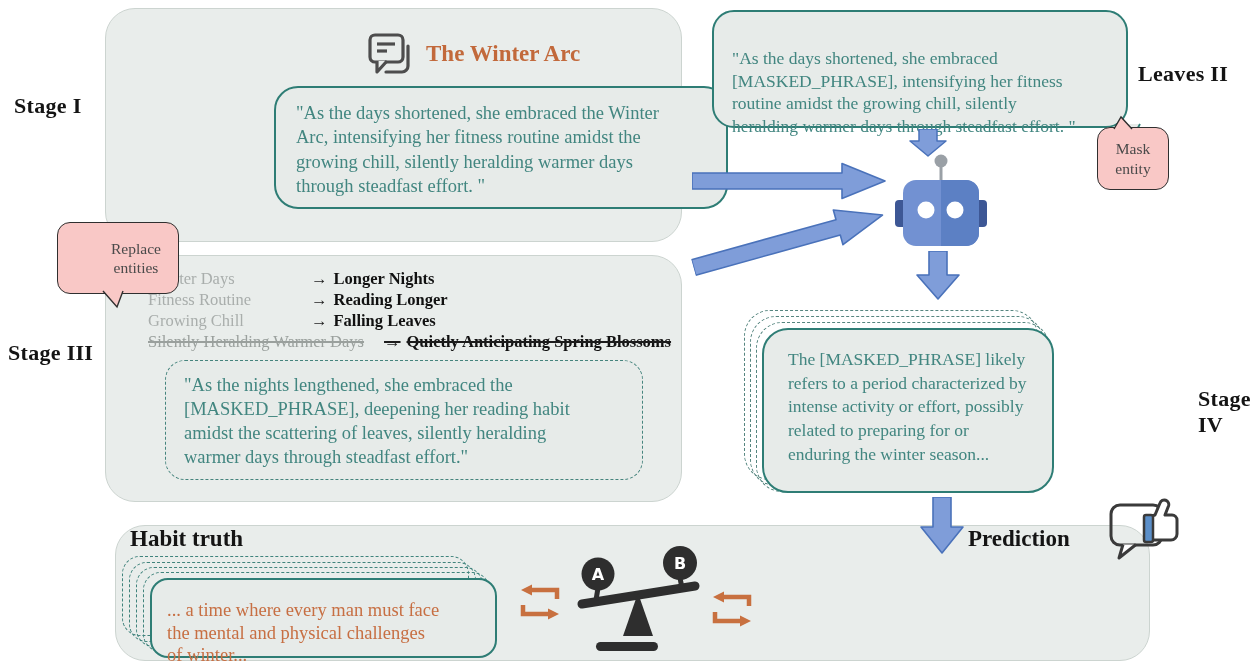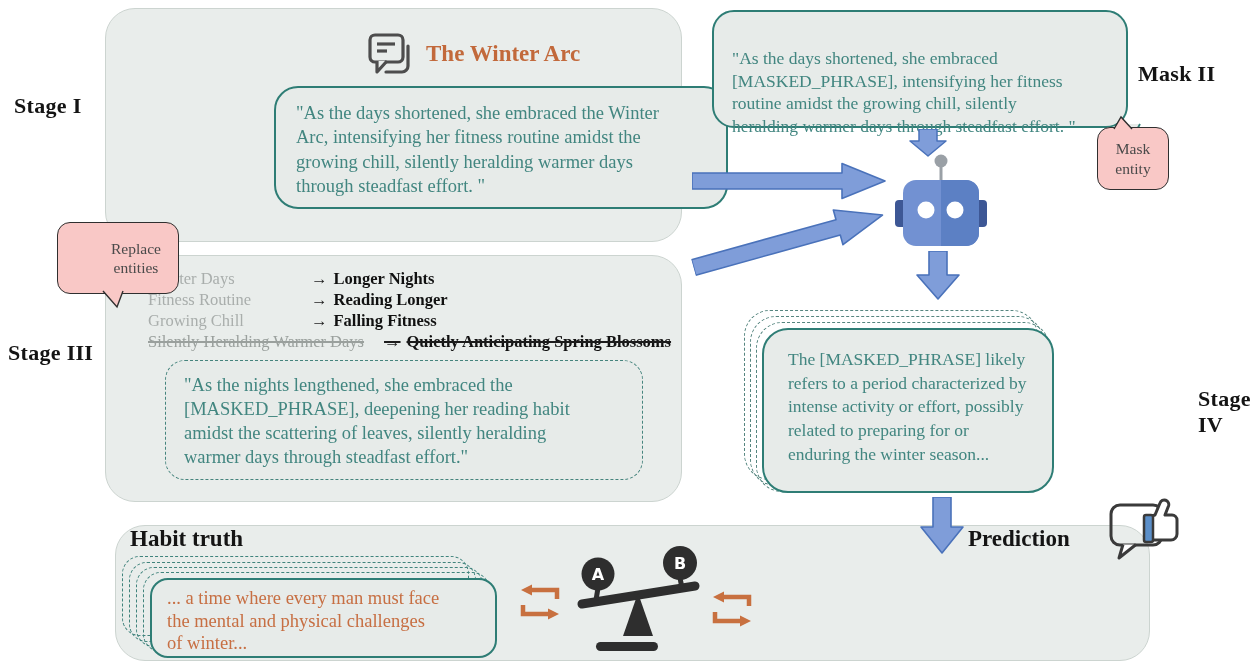--- a/index.html
+++ b/index.html
@@ -54,21 +54,21 @@
   .s4-dashed{position:absolute;width:294px;height:170px;border:1.5px dashed #55857f;border-radius:26px;box-sizing:border-box;}
   .s4-solid{position:absolute;left:18px;top:18px;width:292px;height:165px;background:#e7ebe9;border:2px solid #2e7d75;
             border-radius:26px;box-sizing:border-box;color:#428680;font-size:17.5px;line-height:1.35;
             padding:18px 24px;white-space:pre-line;}
 
   
   .gt-stack{position:absolute;left:122px;top:556px;width:380px;height:104px;}
   .gt-dashed{position:absolute;width:347px;height:80px;border:1.6px dashed #3f837c;border-radius:18px;box-sizing:border-box;}
   .gt-solid{position:absolute;left:28px;top:22px;width:347px;height:80px;background:#e7ebe9;border:2px solid #2e7d75;
             border-radius:18px;box-sizing:border-box;color:#c76f43;font-size:18.5px;line-height:1.22;
-            padding:7px 15px;white-space:pre-line;}
+            padding:19px 15px;white-space:pre-line;}
 
   .section-label{position:absolute;font-weight:bold;font-size:23px;color:#141414;z-index:3;}
   .gt-label{left:130px;top:526px;}
   .pred-label{left:968px;top:526px;}
 
   .prediction-box{position:absolute;left:782px;top:568px;width:345px;height:77px;background:#e7ebe9;
             border:2px solid #2e7d75;border-radius:19px;box-sizing:border-box;color:#357d74;font-weight:bold;
             font-size:19.5px;line-height:1.2;padding:6px 16px;white-space:pre-line;}
 
   svg{display:block;}
@@ -100,21 +100,21 @@
 
   <div class="quote stage2-panel">
     <span>"As the days shortened, she embraced
 [MASKED_PHRASE], intensifying her fitness
 routine amidst the growing chill, silently
 heralding warmer days through steadfast effort. "</span>
     <svg class="tail" style="left:400px;top:calc(100% - 2px);" width="30" height="20" viewBox="0 0 30 20">
       <path d="M2,0 L16,18 L26,0" fill="#e7ebe9" stroke="#2e7d75" stroke-width="1.8"></path>
     </svg>
   </div>
-  <div class="stage-label lbl-s2">Mask II</div>
+  <div class="stage-label lbl-s2">Leaves II</div>
   <div class="pink-bubble mask-bubble">
     <svg class="tail" style="left:14px;top:-12px;" width="22" height="14" viewBox="0 0 22 14">
       <path d="M2,13 L9,1 L20,13" fill="#f9c8c6" stroke="#2f2f2f" stroke-width="1.4"></path>
     </svg>
     <span style="width:48px;">Mask entity</span>
   </div>
 
   <div class="panel stage3-panel"></div>
   <div class="repl-list">
     <div class="repl-row">
@@ -123,21 +123,21 @@
       <span class="repl-to">Longer Nights</span>
     </div>
     <div class="repl-row">
       <span class="repl-from">Fitness Routine</span>
       <span class="repl-arr">→</span>
       <span class="repl-to">Reading Longer</span>
     </div>
     <div class="repl-row">
       <span class="repl-from">Growing Chill</span>
       <span class="repl-arr">→</span>
-      <span class="repl-to">Falling Fitness</span>
+      <span class="repl-to">Falling Leaves</span>
     </div>
     <div class="repl-row">
       <span class="struck-from">Silently Heralding Warmer Days</span>
       <span class="struck">
         <span class="repl-arr">→</span><span class="repl-to">Quietly Anticipating Spring Blossoms</span>
       </span>
     </div>
   </div>
   <div class="quote s3-quote">"As the nights lengthened, she embraced the
 [MASKED_PHRASE], deepening her reading habit

